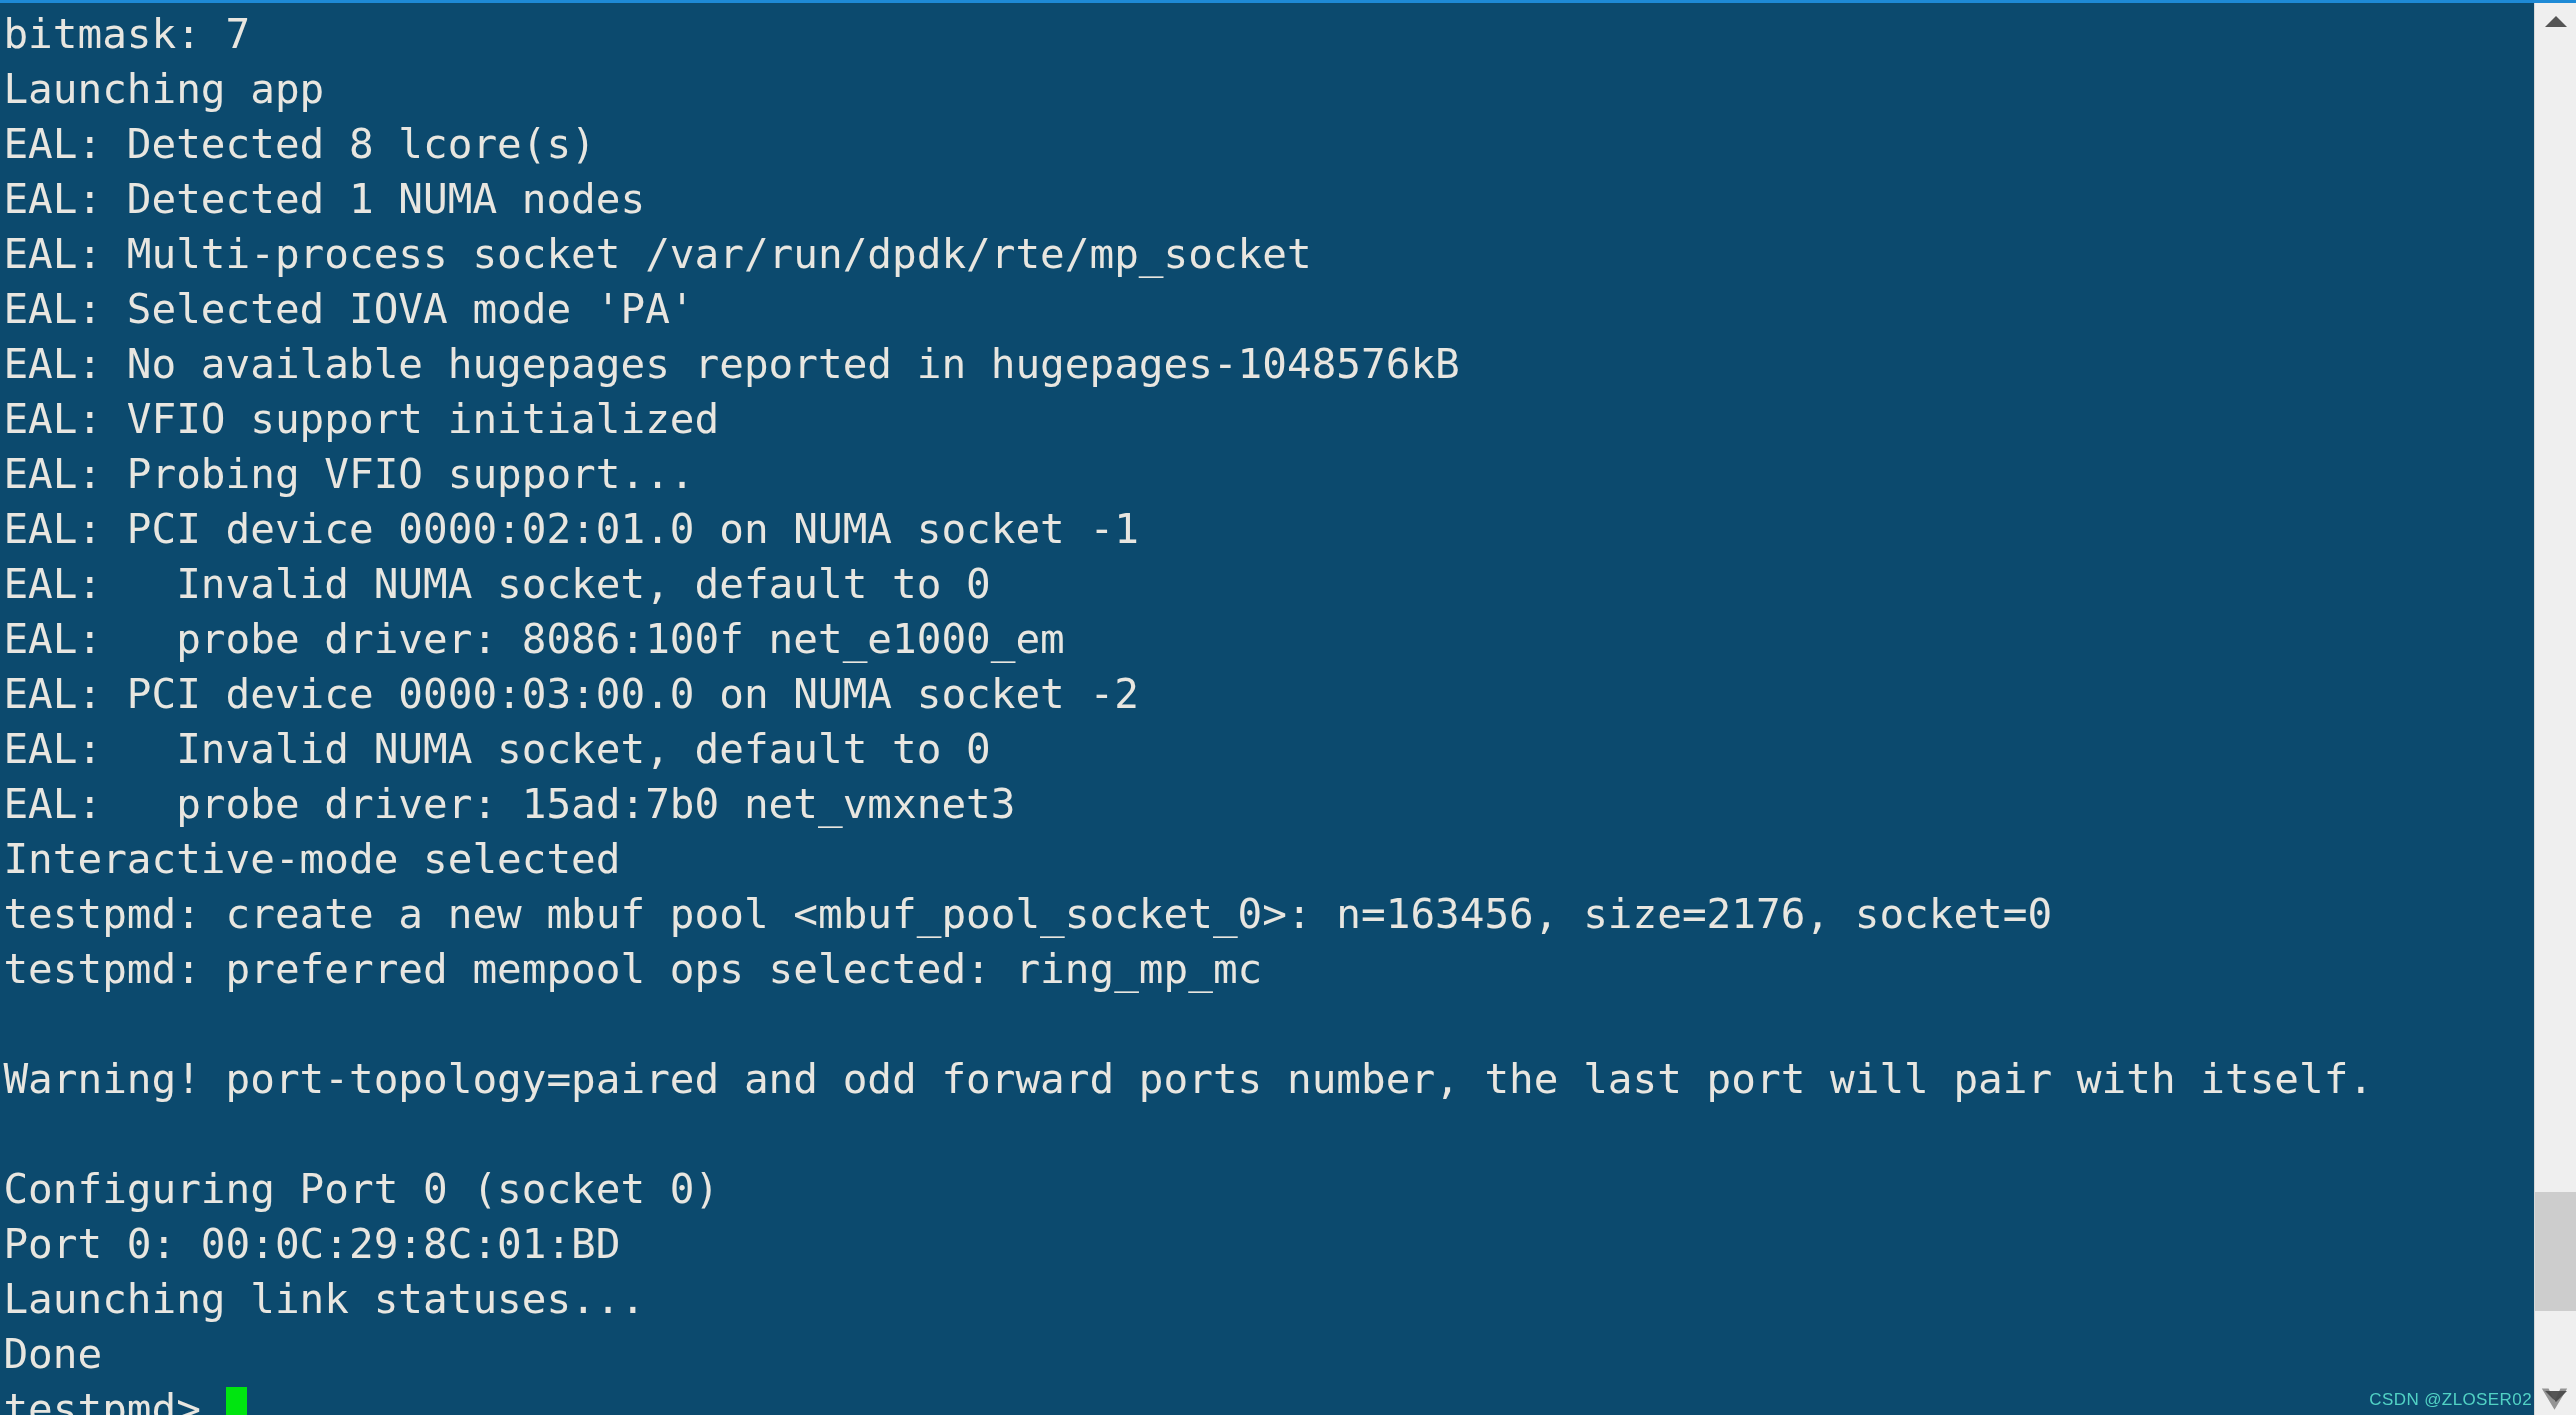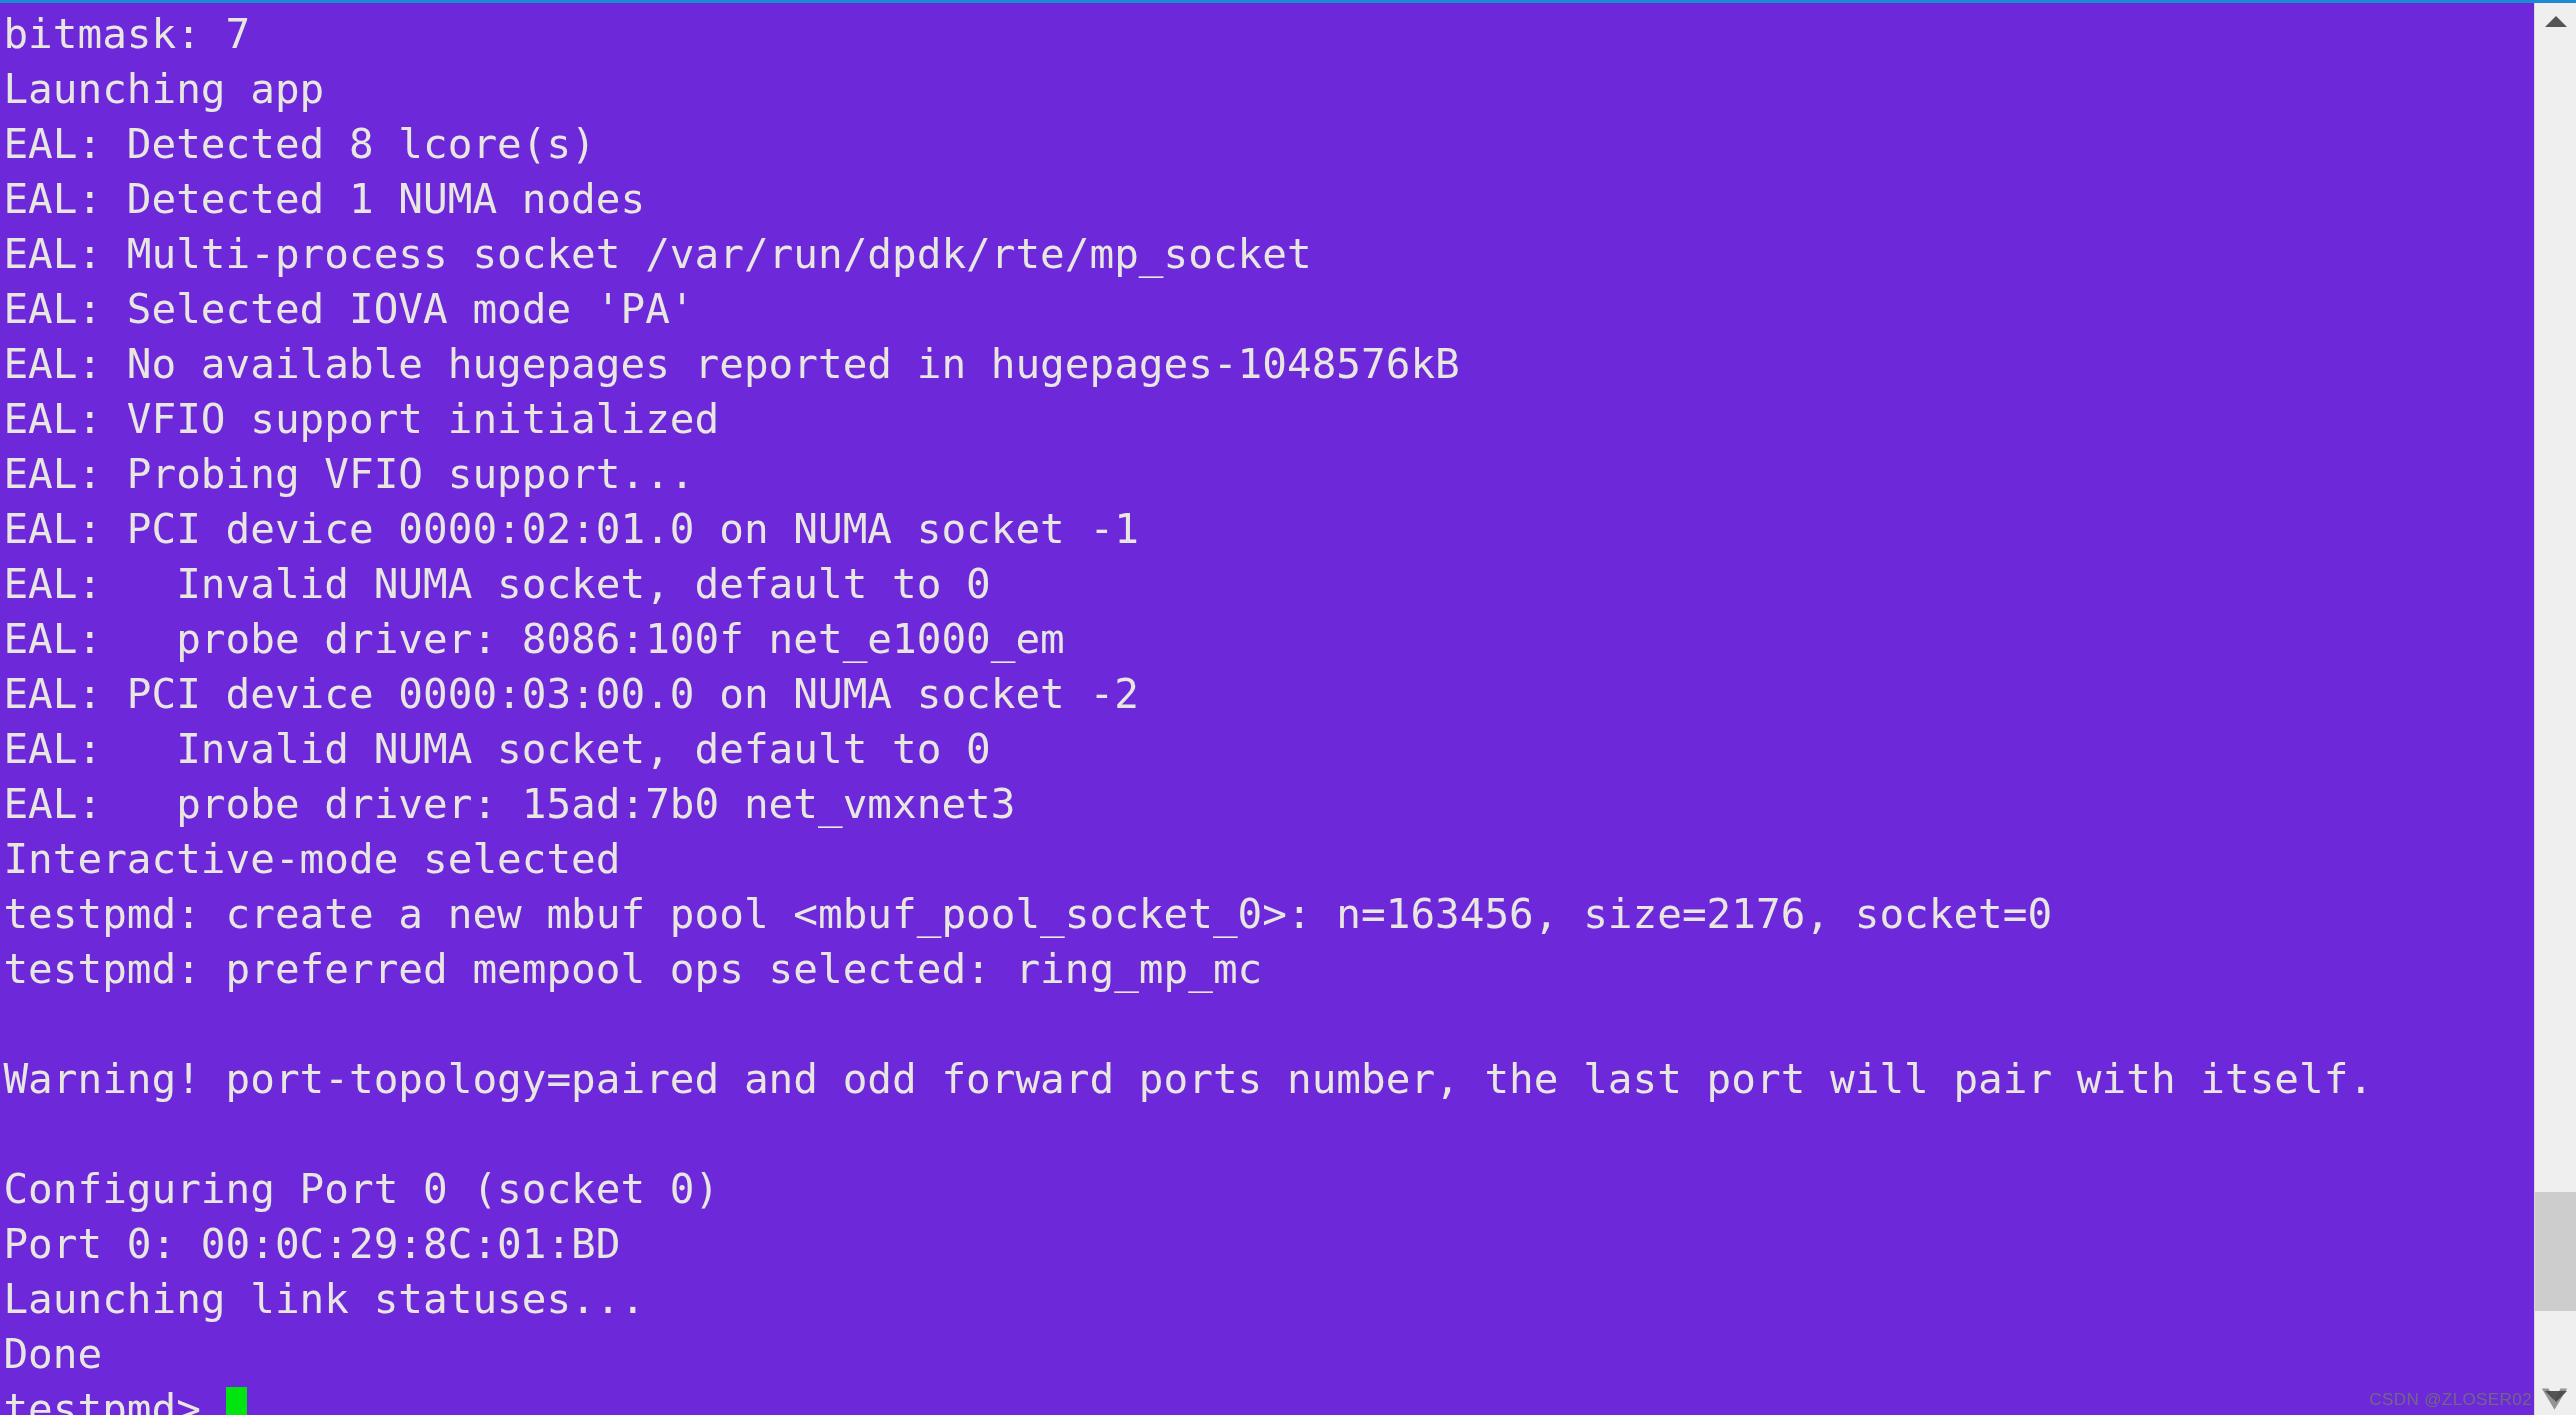--- a/index.html
+++ b/index.html
@@ -34,21 +34,21 @@
     background: #1e8ad6;
   }
 
   
   #terminal-screen {
     position: absolute;
     top: 3.4px;
     left: 0;
     width: 2534px;
     height: 1412px;
-    background: #6d28d9;
+    background: #0c4a6e;
     overflow: hidden;
     box-sizing: border-box;
     padding: 3.4px 0 0 3.4px;
   }
 
   .term-line {
     display: block;
     height: 55px;
     line-height: 55px;
     font-size: 41px;
@@ -118,21 +118,21 @@
     background: #cdcdcd;
   }
 
   
   #watermark {
     position: absolute;
     right: 44px;
     bottom: 5.1px;
     font-family: "Liberation Sans", sans-serif;
     font-size: 17px;
-    color: #737373;
+    color: #5eead4;
     letter-spacing: 0.4px;
     white-space: nowrap;
     opacity: 0.85;
   }
   #watermark-logo {
     position: absolute;
     right: 6.8px;
     bottom: 3.4px;
     width: 29px;
     height: 25.4px;

